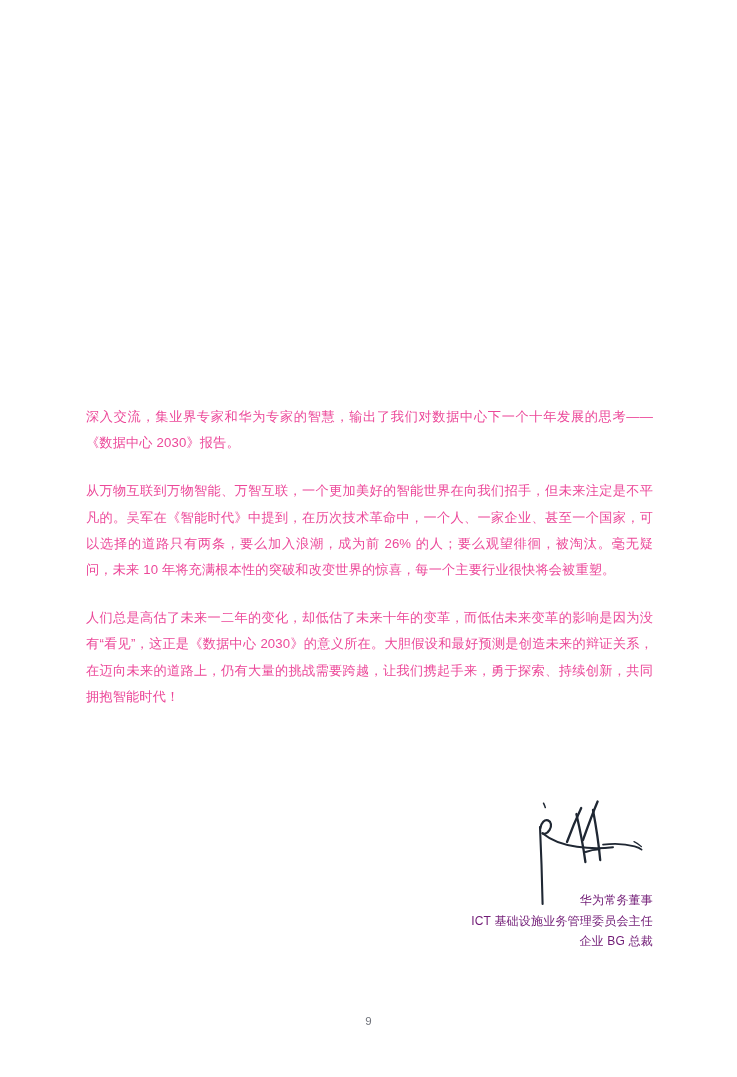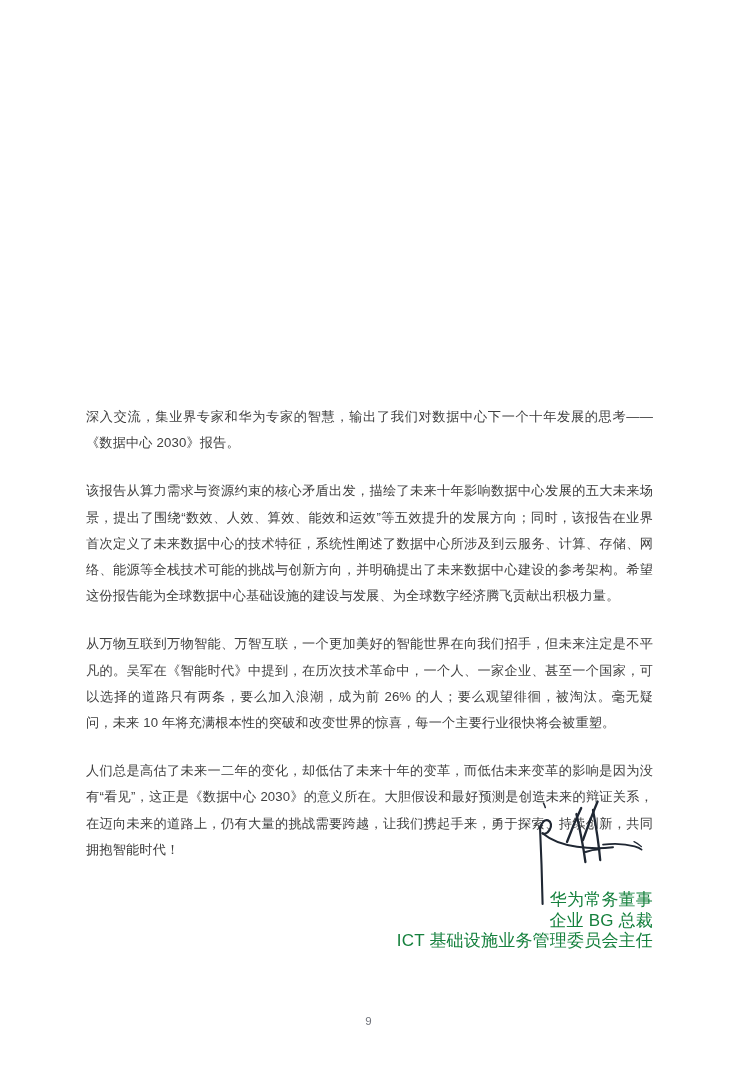--- a/index.html
+++ b/index.html
@@ -25,21 +25,21 @@
 
   
   .body-block {
     position: absolute;
     left: 86px;
     top: 404px;
     width: 567px;
   }
 
   .para {
-    color: #404040;
+    color: #ec4899;
     font-size: 13.2px;
     line-height: 26.2px;
     text-align: justify;
     text-justify: inter-character;
     letter-spacing: 0.15px;
     margin: 0 0 22px 0;
     font-weight: 400;
   }
   .para:last-child { margin-bottom: 0; }
 
@@ -58,22 +58,22 @@
     display: block;
   }
 
   
   .sig-caption {
     position: absolute;
     left: 86px;
     top: 890px;
     width: 567px;
     text-align: right;
-    color: #15803d;
-    font-size: 17px;
+    color: #701a75;
+    font-size: 12px;
     line-height: 20.5px;
     letter-spacing: 0.2px;
   }
   .sig-caption div { white-space: nowrap; }
 
   
   .page-number {
     position: absolute;
     left: 0;
     right: 0;
@@ -84,21 +84,20 @@
     letter-spacing: 0.3px;
   }
 </style>
 </head>
 <body>
 
 <div class="page">
 
   <div class="body-block">
     <p class="para">深入交流，集业界专家和华为专家的智慧，输出了我们对数据中心下一个十年发展的思考——《数据中心 2030》报告。</p>
-    <p class="para">该报告从算力需求与资源约束的核心矛盾出发，描绘了未来十年影响数据中心发展的五大未来场景，提出了围绕“数效、人效、算效、能效和运效”等五效提升的发展方向；同时，该报告在业界首次定义了未来数据中心的技术特征，系统性阐述了数据中心所涉及到云服务、计算、存储、网络、能源等全栈技术可能的挑战与创新方向，并明确提出了未来数据中心建设的参考架构。希望这份报告能为全球数据中心基础设施的建设与发展、为全球数字经济腾飞贡献出积极力量。</p>
     <p class="para">从万物互联到万物智能、万智互联，一个更加美好的智能世界在向我们招手，但未来注定是不平凡的。吴军在《智能时代》中提到，在历次技术革命中，一个人、一家企业、甚至一个国家，可以选择的道路只有两条，要么加入浪潮，成为前 26% 的人；要么观望徘徊，被淘汰。毫无疑问，未来 10 年将充满根本性的突破和改变世界的惊喜，每一个主要行业很快将会被重塑。</p>
     <p class="para">人们总是高估了未来一二年的变化，却低估了未来十年的变革，而低估未来变革的影响是因为没有“看见”，这正是《数据中心 2030》的意义所在。大胆假设和最好预测是创造未来的辩证关系，在迈向未来的道路上，仍有大量的挑战需要跨越，让我们携起手来，勇于探索、持续创新，共同拥抱智能时代！</p>
   </div>
 
   <div class="sig-wrap">
     <svg class="sig-svg" width="130" height="108" viewBox="0 0 130 108" fill="none" xmlns="http://www.w3.org/2000/svg">
       <g stroke="#1f2733" stroke-linecap="round" stroke-linejoin="round" fill="none">
 
         <path d="M22.5 3.2 C23.4 5.0 24.0 6.4 24.3 7.6" stroke-width="1.5"></path>
 
@@ -120,19 +119,19 @@
 
         <path d="M82.0 44.6 C93.0 43.2 104.0 43.6 113.6 46.4 C117.0 47.4 119.4 48.6 120.6 49.6" stroke-width="1.7"></path>
 
         <path d="M113.0 41.6 C116.0 43.0 118.6 44.8 120.4 46.6" stroke-width="1.3"></path>
       </g>
     </svg>
   </div>
 
   <div class="sig-caption">
     <div>华为常务董事</div>
+    <div>ICT 基础设施业务管理委员会主任</div>
     <div>企业 BG 总裁</div>
-    <div>ICT 基础设施业务管理委员会主任</div>
   </div>
 
   <div class="page-number">9</div>
 
 </div>
 
 </body></html>

